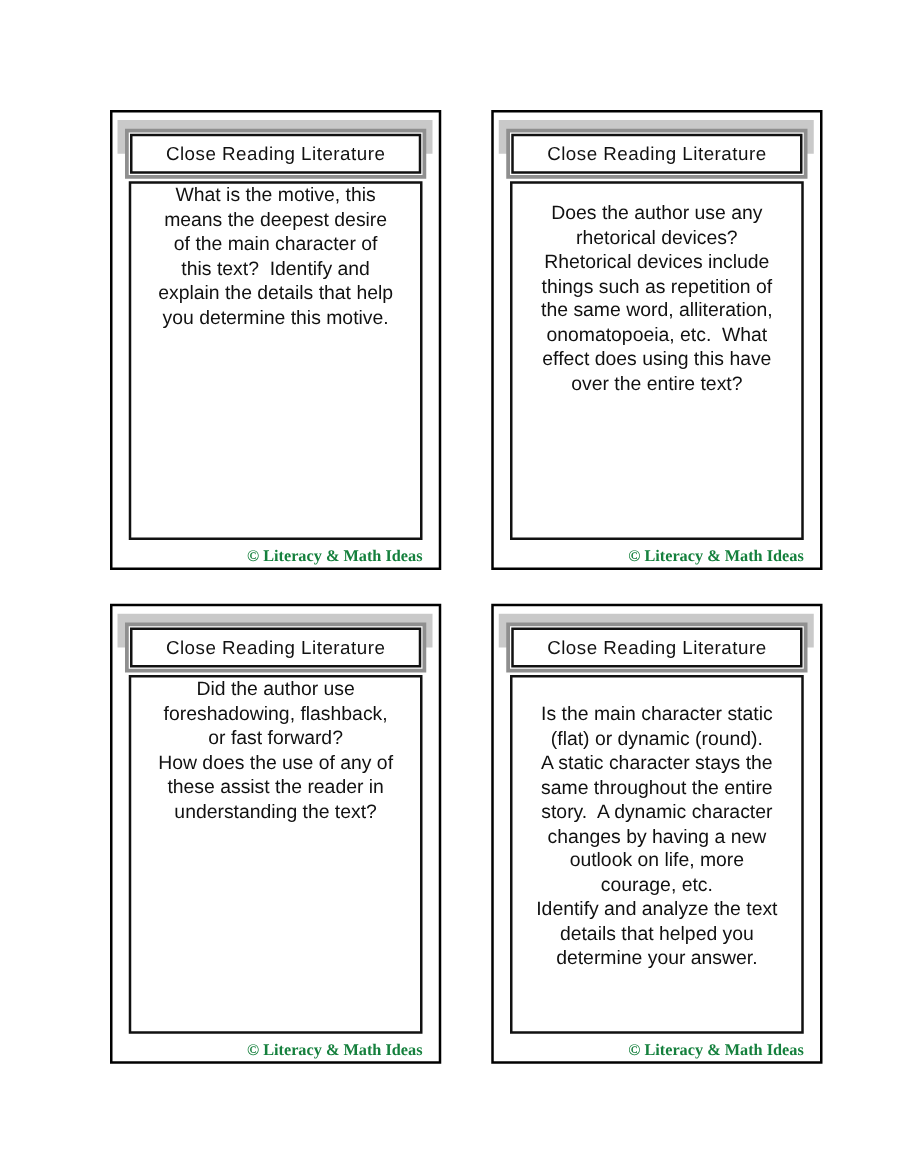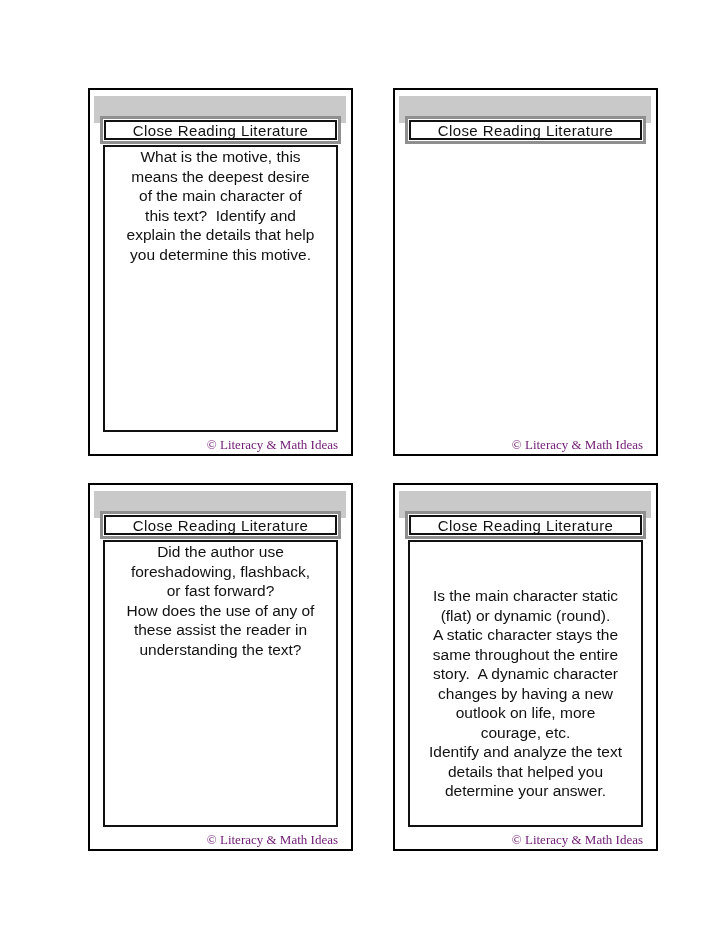--- a/index.html
+++ b/index.html
@@ -31,24 +31,24 @@
   .banner {
     position: absolute;
     top: 6px;
     left: 4px;
     right: 5px;
     height: 27px;
     background: #c9c9c9;
   }
   .titlebox {
     position: absolute;
-    top: 30px;
+    top: 17px;
     left: 14px;
     right: 14px;
-    height: 20px;
+    height: 32px;
     box-sizing: border-box;
     background: #ffffff;
     border: 2px solid #111111;
     box-shadow: 0 0 0 1px #ffffff, 0 0 0 4px #8f8f8f;
     display: flex;
     align-items: center;
     justify-content: center;
   }
   .title-text {
     font-size: 15px;
@@ -71,30 +71,31 @@
     width: 100%;
     text-align: center;
     font-size: 15.5px;
     line-height: 19.5px;
     color: #111111;
     white-space: pre-wrap;
   }
   .pt-a .bodytext { }
   .pt-b .bodytext { padding-top: 14px; }
   .pt-c .bodytext { }
-  .pt-d .bodytext { padding-top: 44px; }
+  .pt-d .bodytext { padding-top: 20px; }
 
   .footer {
     position: absolute;
     right: 13px;
     bottom: 1px;
     font-family: "Liberation Serif", serif;
     font-size: 13px;
-    color: #701a75;
+    color: #15803d;
     white-space: nowrap;
+    font-weight: bold;
   }
 </style>
 </head>
 <body>
 
 <div class="page">
 
   <div class="card pos-tl">
     <div class="banner"></div>
     <div class="titlebox">
@@ -108,20 +109,30 @@
 explain the details that help
 you determine this motive.</div>
     </div>
     <div class="footer">© Literacy &amp; Math Ideas</div>
   </div>
 
   <div class="card pos-tr">
     <div class="banner"></div>
     <div class="titlebox">
       <span class="title-text">Close Reading Literature</span>
+    </div>
+    <div class="textbox pt-b">
+      <div class="bodytext">Does the author use any
+rhetorical devices?
+Rhetorical devices include
+things such as repetition of
+the same word, alliteration,
+onomatopoeia, etc.  What
+effect does using this have
+over the entire text?</div>
     </div>
     <div class="footer">© Literacy &amp; Math Ideas</div>
   </div>
 
   <div class="card pos-bl">
     <div class="banner"></div>
     <div class="titlebox">
       <span class="title-text">Close Reading Literature</span>
     </div>
     <div class="textbox pt-c">

